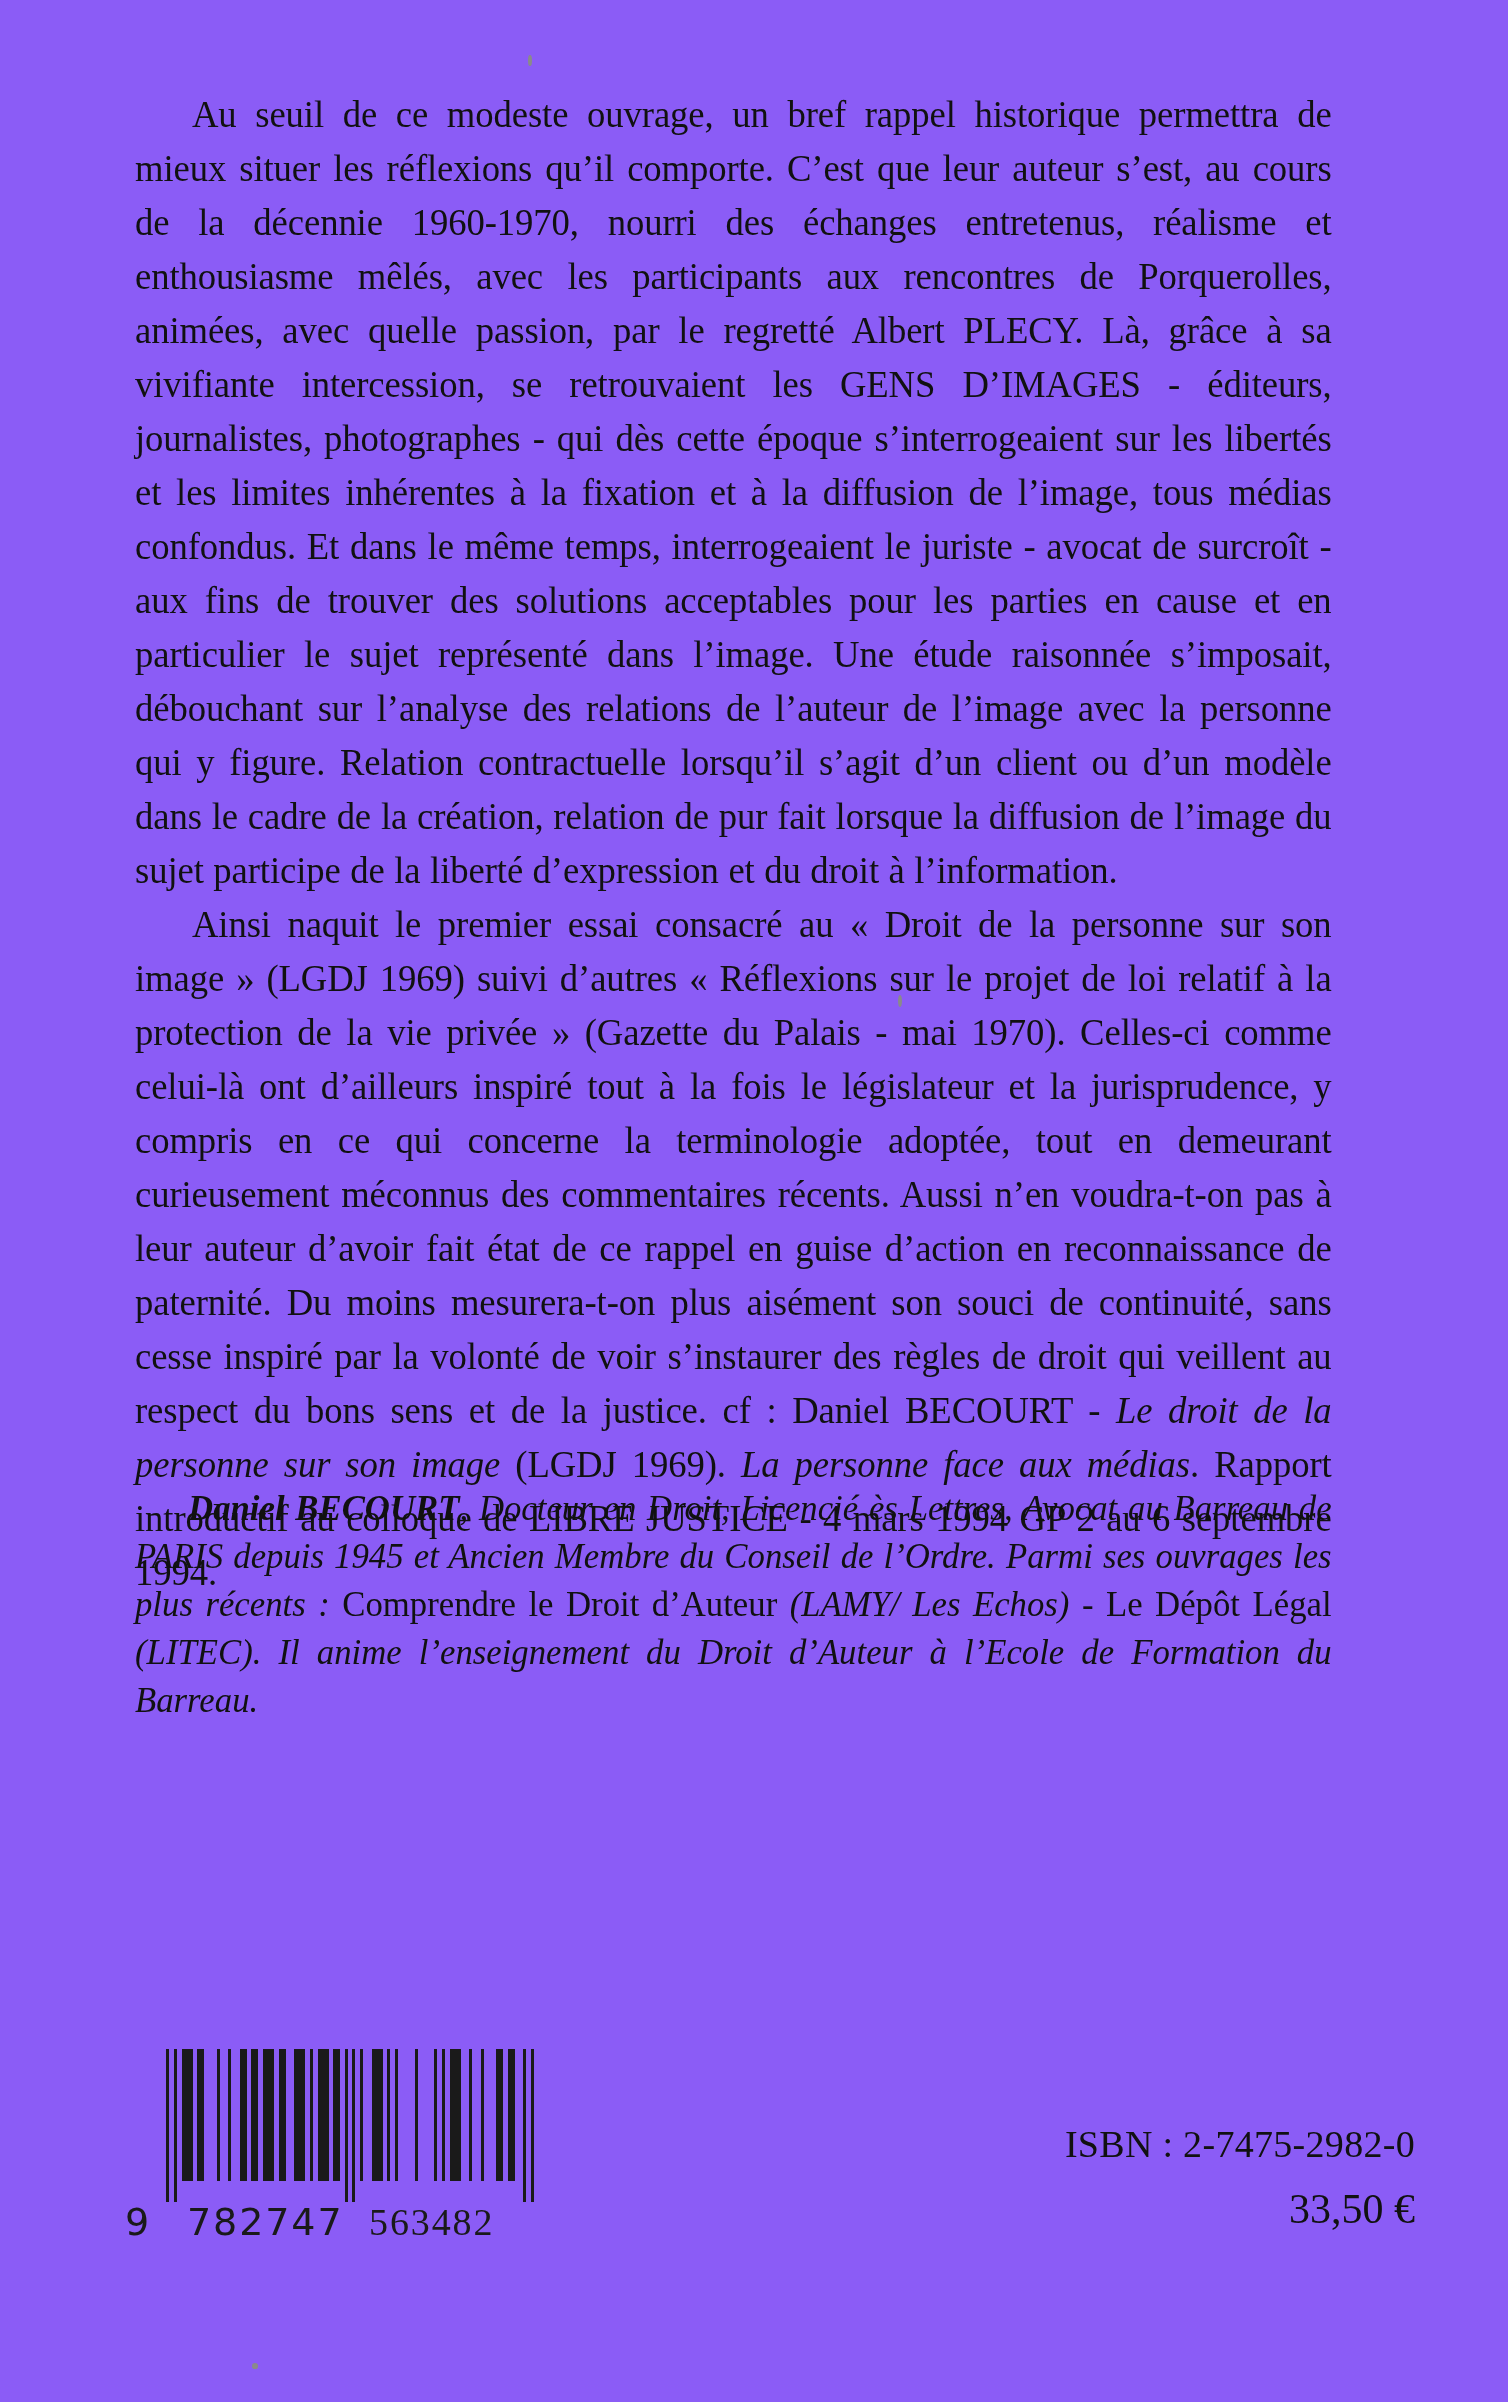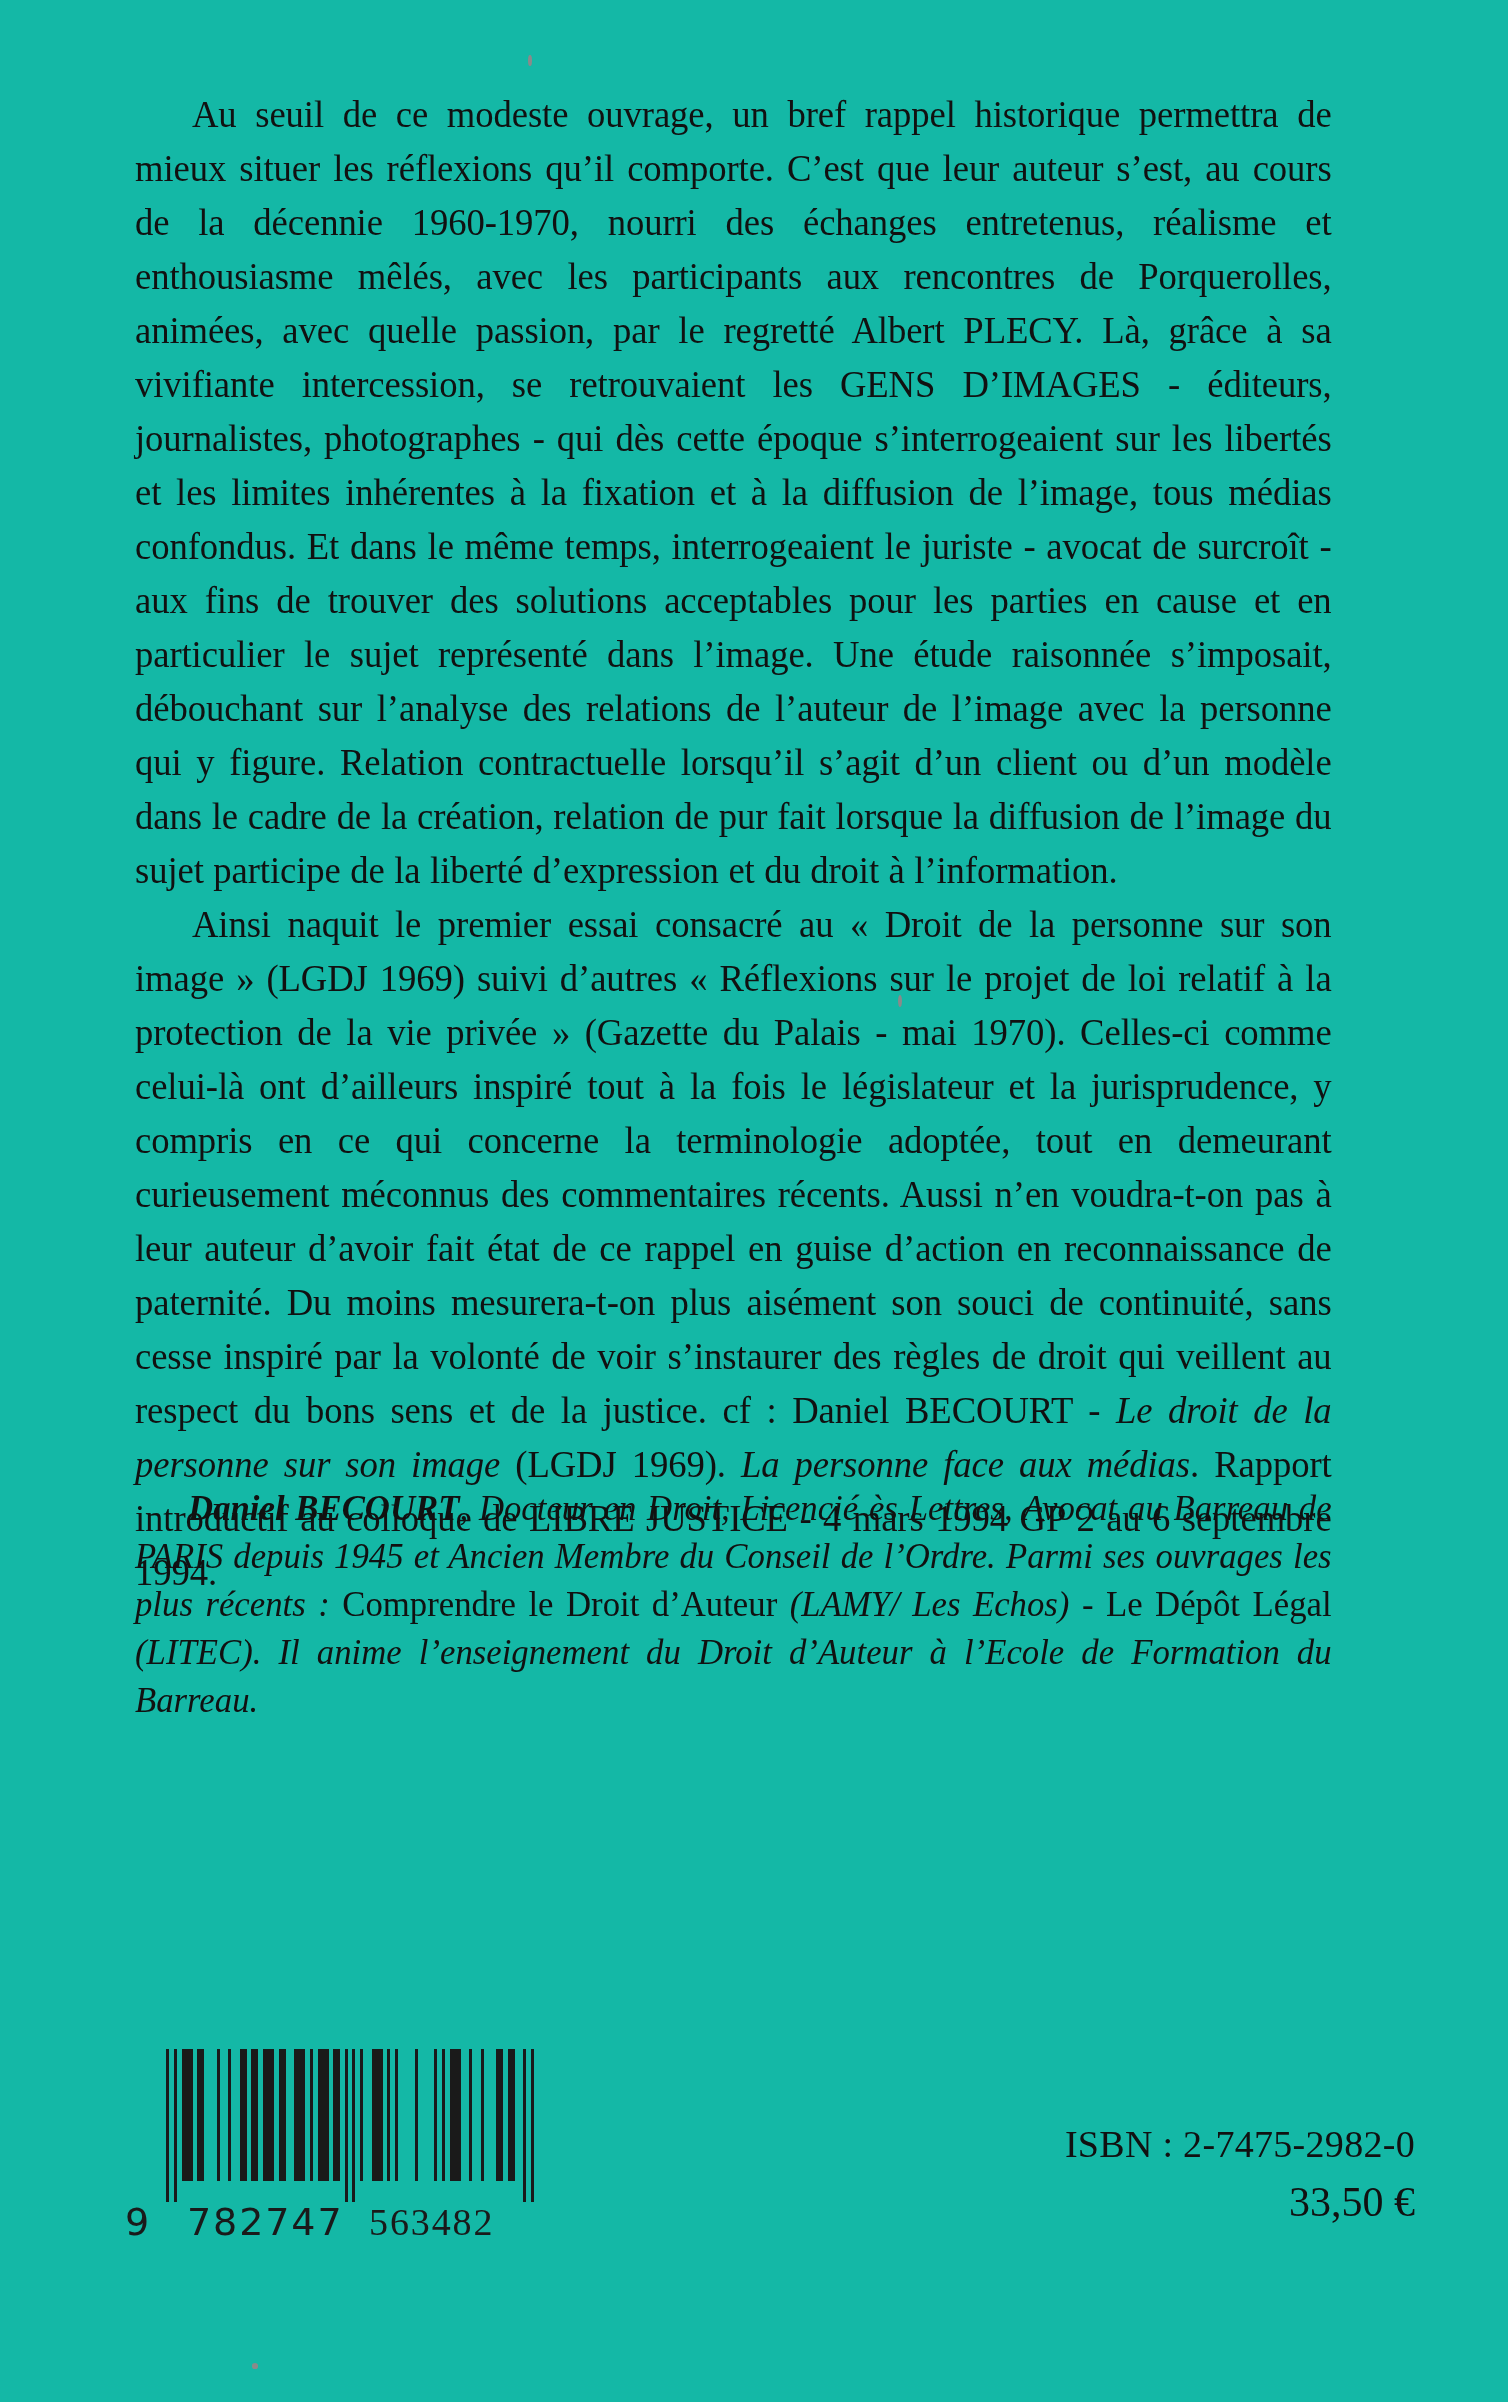--- a/index.html
+++ b/index.html
@@ -12,21 +12,21 @@
     height: 2403px;
     position: relative;
     overflow: hidden;
     font-family: "Liberation Serif", "DejaVu Serif", serif;
     color: #111111;
   }
 
   .page {
     position: absolute;
     inset: 0;
-    background: #14b8a6;
+    background: #8b5cf6;
   }
 
   .textblock {
     position: absolute;
     left: 135px;
     top: 87px;
     width: 1240px;
   }
 
   p.body {
@@ -132,21 +132,21 @@
     font-family: "Liberation Serif", "DejaVu Serif", serif;
   }
   .isbn-line {
     font-size: 38px;
     line-height: 53px;
     letter-spacing: 0.3px;
   }
   .price-line {
     font-size: 42px;
     line-height: 57px;
-    margin-top: 3px;
+    margin-top: 10px;
   }
 
   .speck {
     position: absolute;
     background: #8a8a8a;
     border-radius: 50%;
   }
 </style>
 </head>
 <body>

